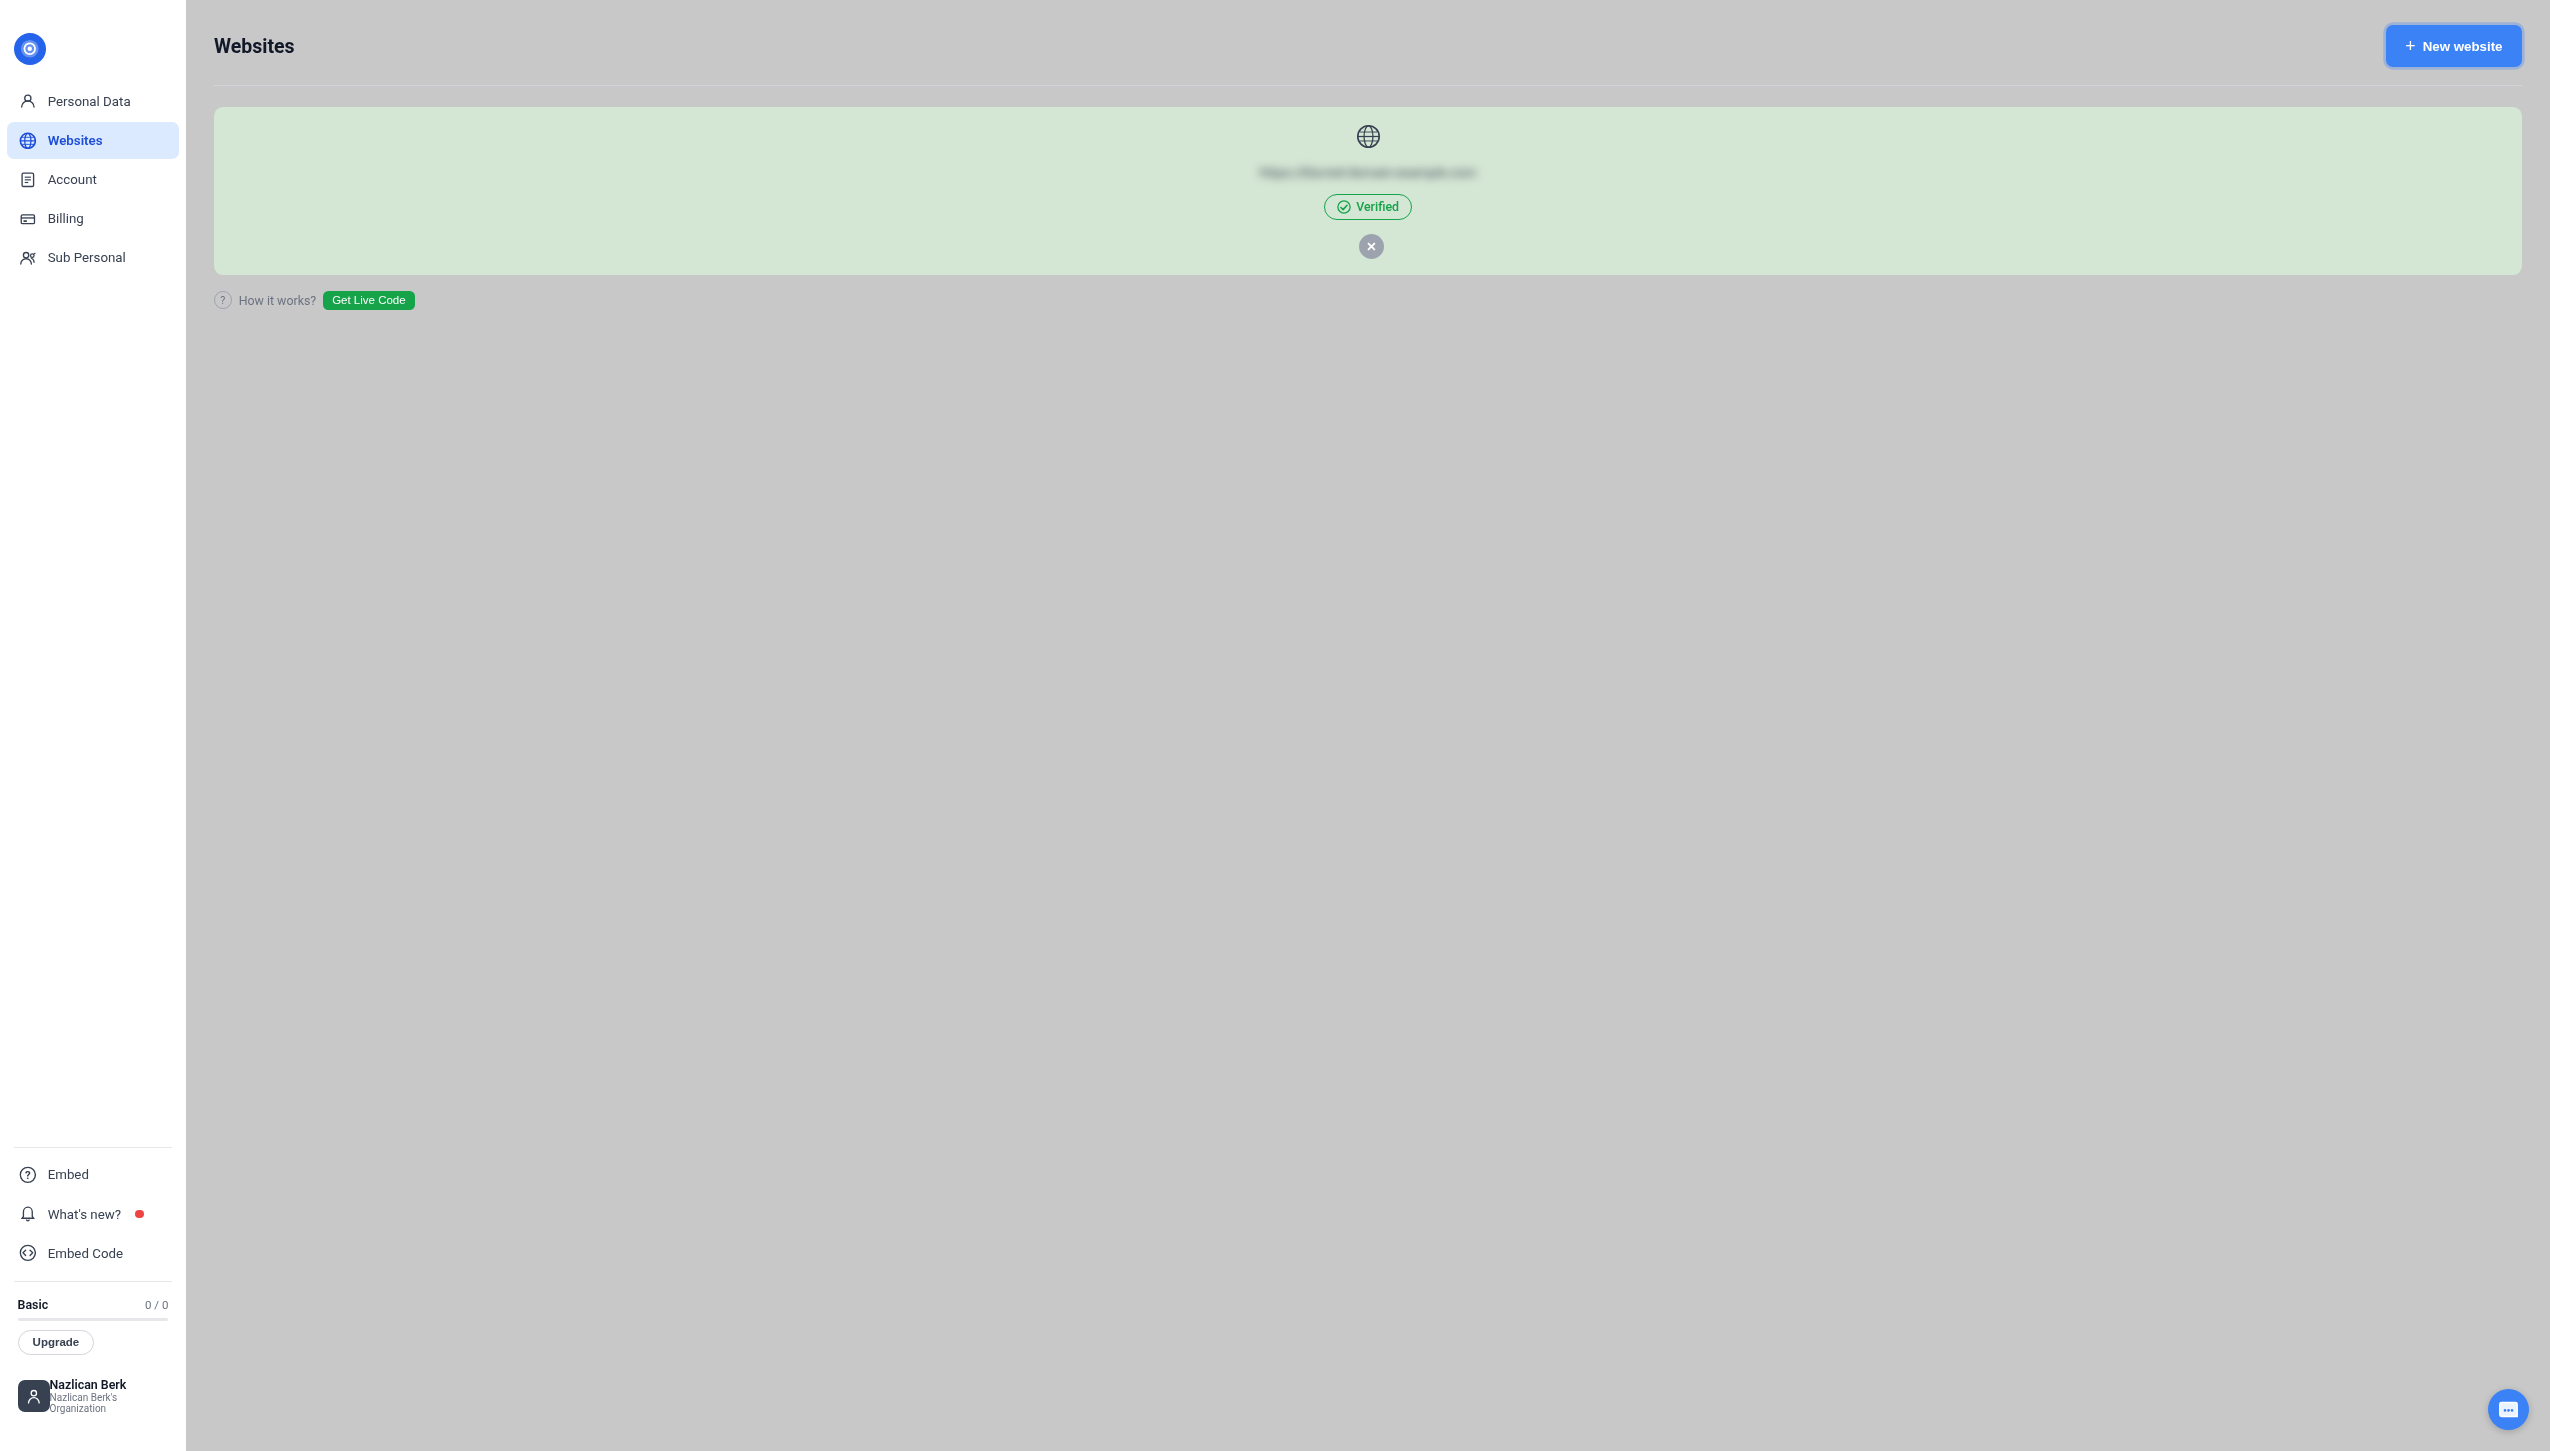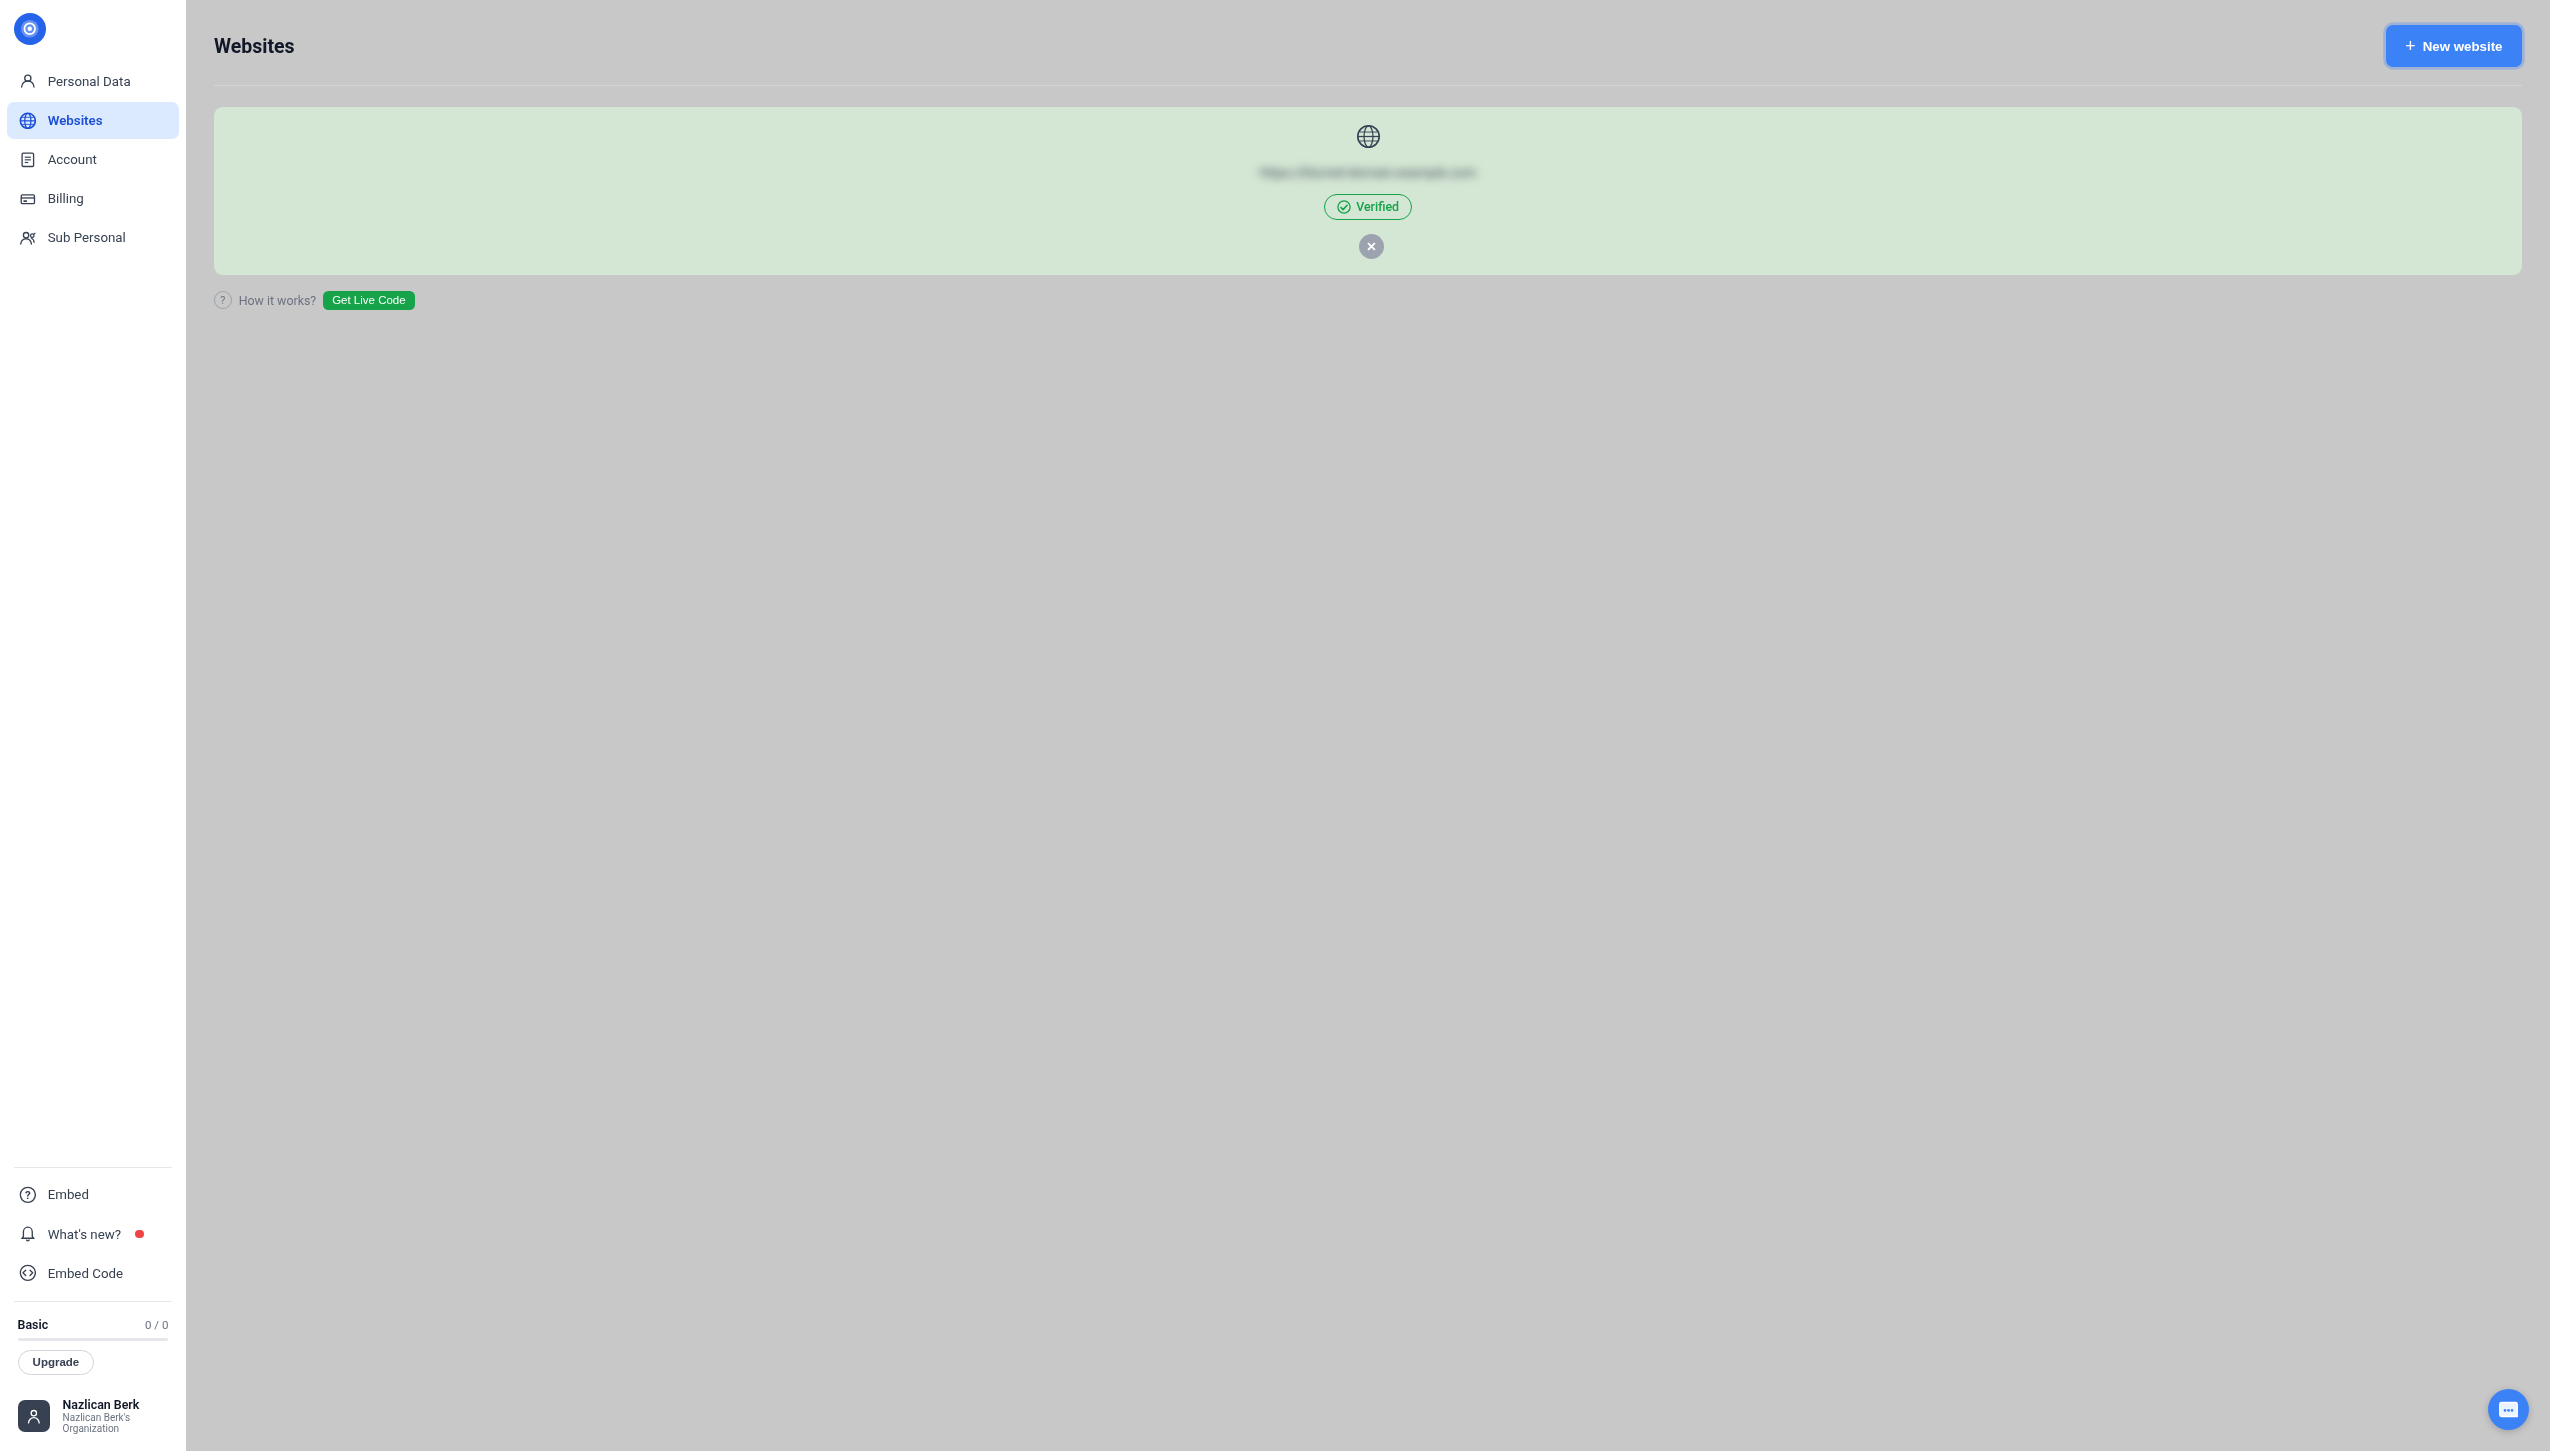--- a/index.html
+++ b/index.html
@@ -12,21 +12,21 @@
     }
 
     
     .sidebar {
       width: 186px;
       min-width: 186px;
       background: #ffffff;
       display: flex;
       flex-direction: column;
       height: 100vh;
-      padding: 6px 0;
+      padding: 26px 0;
     }
 
     .sidebar-logo {
       padding: 7px 14px 17.7px 14px;
     }
 
     .logo-circle {
       width: 32px;
       height: 32px;
       background: #2563eb;
@@ -130,21 +130,21 @@
       padding: 5.3px 14px;
       font-size: 11.5px;
       cursor: pointer;
       color: #374151;
       font-weight: 700;
     }
 
     .user-profile {
       display: flex;
       align-items: center;
-      gap: 13px;
+      gap: 0;
       padding: 10.6px;
       margin-top: 3.5px;
     }
 
     .user-avatar {
       width: 32px;
       height: 32px;
       background: #374151;
       border-radius: 7px;
       display: flex;

